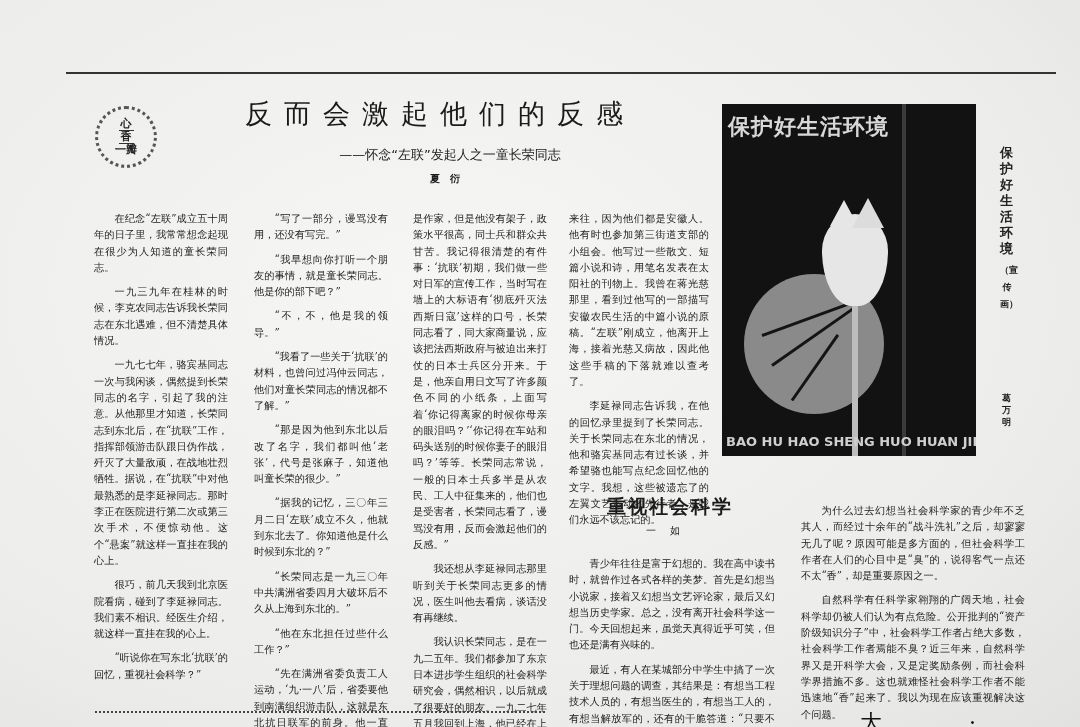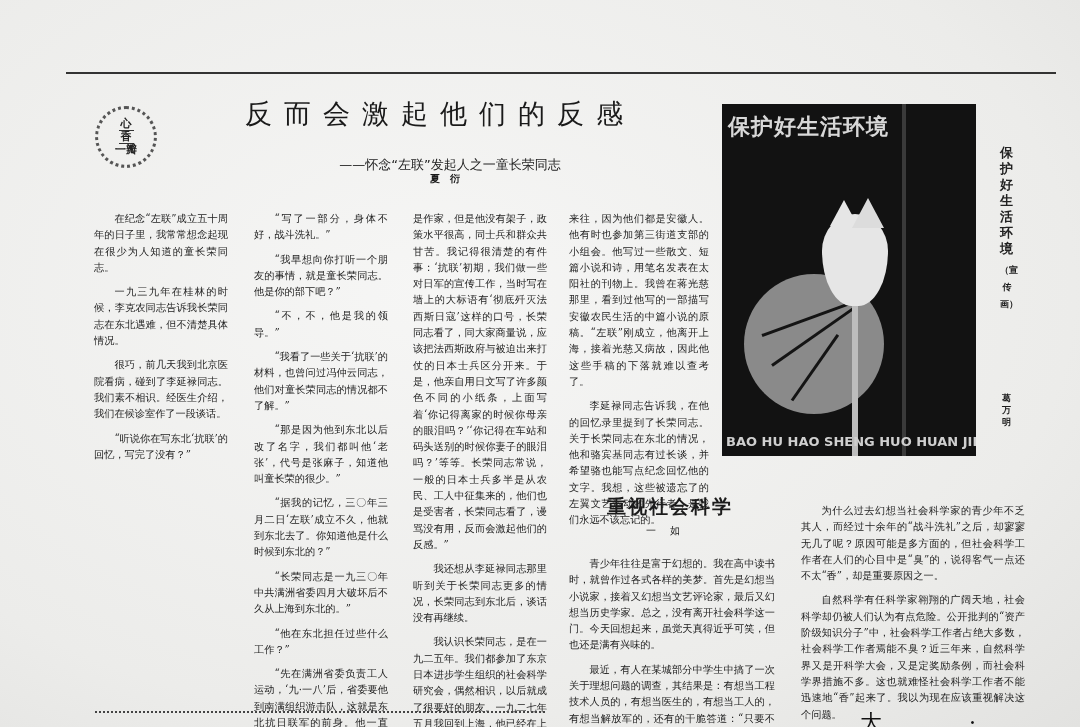--- a/index.html
+++ b/index.html
@@ -13,21 +13,21 @@
   .page { position:absolute; left:0; top:0; width:1080px; height:727px;
     background: radial-gradient(ellipse at 40% 40%, #f6f6f5 0%, #ececea 70%, #e2e2e0 100%); }
   .masthead { position:absolute; left:66px; top:46px; font-size:12px; font-weight:bold; letter-spacing:2px; color:#222; }
   .masthead span { margin-right:14px; }
   .rule-top { position:absolute; left:66px; top:72px; width:990px; height:0; border-top:2px solid #333; }
   .emblem { position:absolute; left:95px; top:106px; width:56px; height:56px; border-radius:50%;
     border:3px dotted #555; display:flex; flex-direction:column; align-items:center; justify-content:center;
     font-size:11px; font-weight:bold; line-height:12px; color:#222; }
   .emblem .mid { border-top:1px solid #333; border-bottom:1px solid #333; padding:0 2px; }
   .headline { position:absolute; left:200px; top:96px; width:480px; text-align:center; font-size:27px; letter-spacing:12px; color:#1a1a1a; }
-  .subhead { position:absolute; left:280px; top:156px; width:340px; text-align:center; font-size:13px; color:#222; font-family:"DejaVu Sans", sans-serif; }
+  .subhead { position:absolute; left:280px; top:146px; width:340px; text-align:center; font-size:13px; color:#222; font-family:"DejaVu Sans", sans-serif; }
   .author { position:absolute; left:300px; top:172px; width:300px; text-align:center; font-size:10px; font-weight:bold; letter-spacing:10px; }
   .col { position:absolute; font-size:10.2px; line-height:16.3px; text-align:justify; color:#222; }
   .col p { margin:8px; text-indent:2em; }
   .col p.noindent { text-indent:0; }
   .c1 { left:86px; top:203px; width:150px; }
   .c2 { left:246px; top:203px; width:150px; }
   .c3 { left:405px; top:203px; width:150px; }
   .c4 { left:561px; top:203px; width:156px; }
   .dots { position:absolute; left:95px; top:711px; width:450px; border-top:2px dotted #444; }
   .poster { position:absolute; left:722px; top:104px; width:254px; height:352px; background:#121212; overflow:hidden; }
@@ -64,41 +64,42 @@
     <div>一瓣</div>
   </div>
 
   <div class="headline">反而会激起他们的反感</div>
   <div class="subhead">——怀念“左联”发起人之一童长荣同志</div>
   <div class="author">夏衍</div>
 
   <div class="col c1">
     <p>在纪念“左联”成立五十周年的日子里，我常常想念起现在很少为人知道的童长荣同志。</p>
     <p>一九三九年在桂林的时候，李克农同志告诉我长荣同志在东北遇难，但不清楚具体情况。</p>
-    <p>很巧，前几天我到北京医院看病，碰到了李延禄同志。我们素不相识。经医生介绍，我们在候诊室作了一段谈话。</p>
-    <p>“听说你在写东北‘抗联’的回忆，写完了没有？”</p>
+    <p>一九七七年，骆宾基同志一次与我闲谈，偶然提到长荣同志的名字，引起了我的注意。从他那里才知道，长荣同志到东北后，在“抗联”工作，指挥部领游击队跟日伪作战，歼灭了大量敌顽，在战地壮烈牺牲。据说，在“抗联”中对他最熟悉的是李延禄同志。那时李正在医院进行第二次或第三次手术，不便惊动他。这个“悬案”就这样一直挂在我的心上。</p>
+    <p>很巧，前几天我到北京医院看病，碰到了李延禄同志。我们素不相识。经医生介绍，就这样一直挂在我的心上。</p>
+    <p>“听说你在写东北‘抗联’的回忆，重视社会科学？”</p>
   </div>
 
   <div class="col c2">
-    <p>“写了一部分，身体不好，战斗洗礼。”</p>
+    <p>“写了一部分，谩骂没有用，还没有写完。”</p>
     <p>“我早想向你打听一个朋友的事情，就是童长荣同志。他是你的部下吧？”</p>
     <p>“不，不，他是我的领导。”</p>
     <p>“我看了一些关于‘抗联’的材料，也曾问过冯仲云同志，他们对童长荣同志的情况都不了解。”</p>
     <p>“那是因为他到东北以后改了名字，我们都叫他‘老张’，代号是张麻子，知道他叫童长荣的很少。”</p>
     <p>“据我的记忆，三〇年三月二日‘左联’成立不久，他就到东北去了。你知道他是什么时候到东北的？”</p>
     <p>“长荣同志是一九三〇年中共满洲省委四月大破坏后不久从上海到东北的。”</p>
     <p>“他在东北担任过些什么工作？”</p>
     <p>“先在满洲省委负责工人运动，‘九·一八’后，省委要他到南满组织游击队，这就是东北抗日联军的前身。他一直在‘抗联’担任领导工作。”</p>
     <p>“我很想知道他在‘抗联’的一些具体情况。”</p>
     <p>“他是一位很好的同志。虽然他是留学日本的知识分子，</p>
   </div>
 
   <div class="col c3">
     <p class="noindent">是作家，但是他没有架子，政策水平很高，同士兵和群众共甘苦。我记得很清楚的有件事：‘抗联’初期，我们做一些对日军的宣传工作，当时写在墙上的大标语有‘彻底歼灭法西斯日寇’这样的口号，长荣同志看了，同大家商量说，应该把法西斯政府与被迫出来打仗的日本士兵区分开来。于是，他亲自用日文写了许多颜色不同的小纸条，上面写着‘你记得离家的时候你母亲的眼泪吗？’‘你记得在车站和码头送别的时候你妻子的眼泪吗？’等等。长荣同志常说，一般的日本士兵多半是从农民、工人中征集来的，他们也是受害者，长荣同志看了，谩骂没有用，反而会激起他们的反感。”</p>
-    <p>我还想从李延禄同志那里听到关于长荣同志更多的情况，长荣同志到东北后，谈话没有再继续。</p>
+    <p>我还想从李延禄同志那里听到关于长荣同志更多的情况，医生叫他去看病，谈话没有再继续。</p>
     <p>我认识长荣同志，是在一九二五年。我们都参加了东京日本进步学生组织的社会科学研究会，偶然相识，以后就成了很要好的朋友。一九二七年五月我回到上海，他已经在上海党的某个区委机关工作。他和蒋光慈、钱杏邨同志经常</p>
   </div>
 
   <div class="col c4">
     <p class="noindent">来往，因为他们都是安徽人。他有时也参加第三街道支部的小组会。他写过一些散文、短篇小说和诗，用笔名发表在太阳社的刊物上。我曾在蒋光慈那里，看到过他写的一部描写安徽农民生活的中篇小说的原稿。“左联”刚成立，他离开上海，接着光慈又病故，因此他这些手稿的下落就难以查考了。</p>
     <p>李延禄同志告诉我，在他的回忆录里提到了长荣同志。关于长荣同志在东北的情况，他和骆宾基同志有过长谈，并希望骆也能写点纪念回忆他的文字。我想，这些被遗忘了的左翼文艺运动的先行者，是我们永远不该忘记的。</p>
   </div>
 
   <div class="dots"></div>
 

